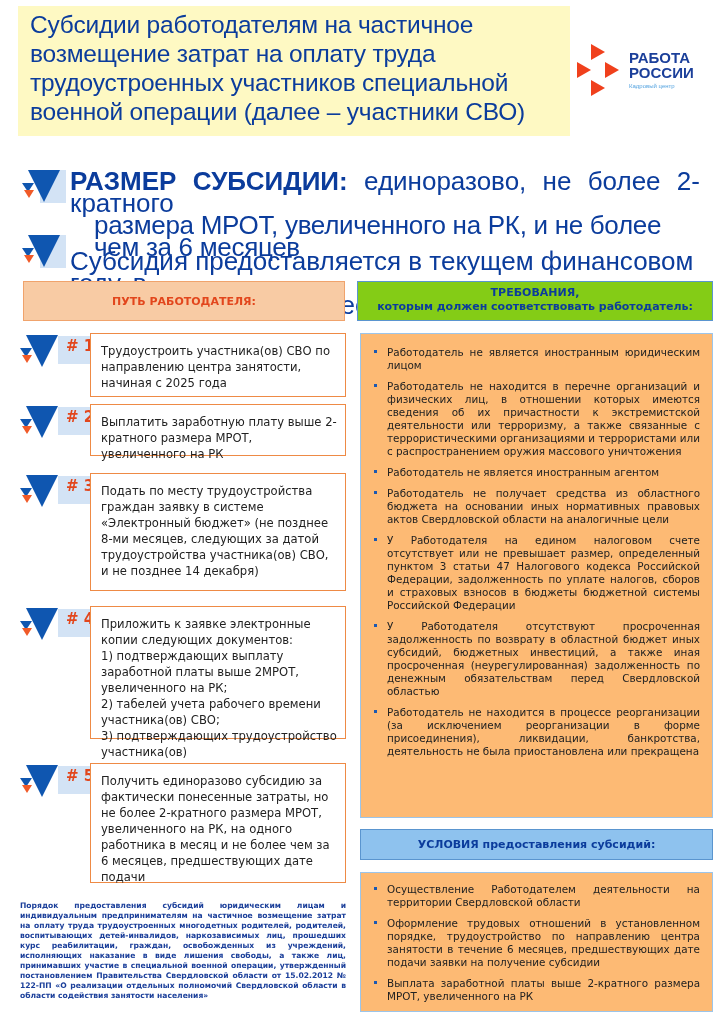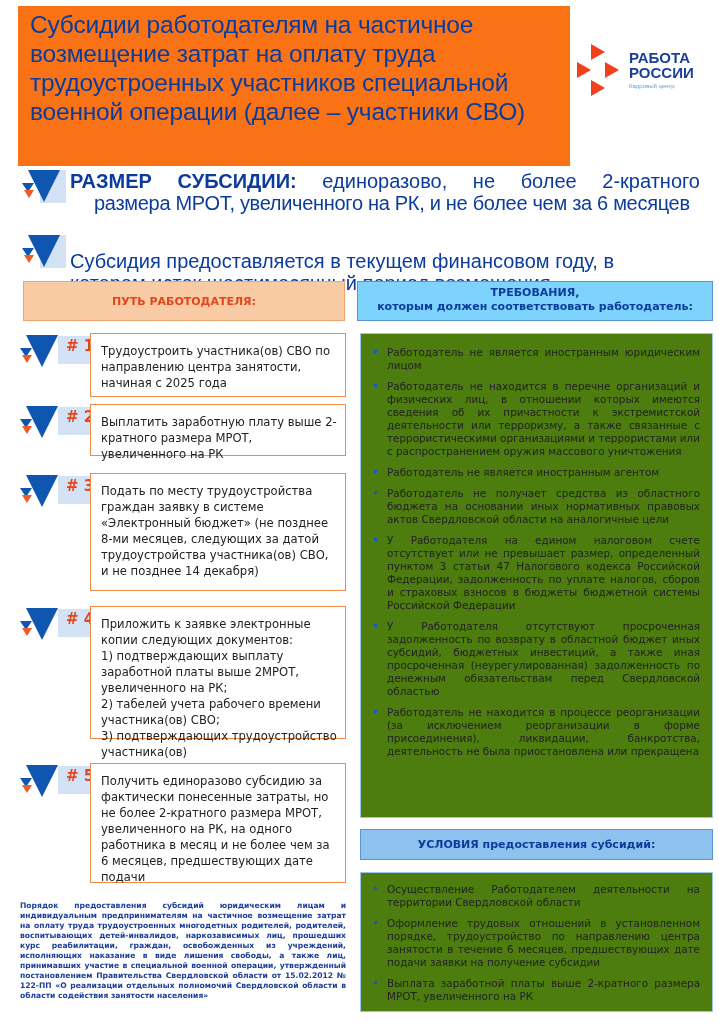--- a/index.html
+++ b/index.html
@@ -1,22 +1,22 @@
 <!DOCTYPE html>
 <html><head>
   <meta charset="utf-8">
   <style>
     * { box-sizing: border-box; margin: 0; padding: 0; }
     html, body { width: 719px; height: 1024px; background: #ffffff; overflow: hidden; }
     body { position: relative; font-family: "DejaVu Sans", "Liberation Sans", sans-serif; color: #1f1f1f; }
 
     
     .title-box {
-      position: absolute; left: 18px; top: 6px; width: 552px; height: 160px;
-      background: #f97316; padding: 4px 10px 16px 12px;
+      position: absolute; left: 18px; top: 6px; width: 552px; height: 130px;
+      background: #fef9c3; padding: 4px 10px 16px 12px;
     }
     .title-box h1 {
       font-family: "Liberation Sans", sans-serif;
       font-size: 24.5px; line-height: 29px; font-weight: normal; color: #0b3c9c;
       letter-spacing: -0.2px;
     }
     .logo { position: absolute; left: 575px; top: 40px; width: 140px; height: 60px; }
     .logo-text { position: absolute; left: 54px; top: 10px; font-family: "Liberation Sans", sans-serif; font-weight: bold; color: #1b3f9a; font-size: 15px; line-height: 15px; }
     .logo-sub { position: absolute; left: 54px; top: 43px; font-family: "Liberation Sans", sans-serif; color: #56a4e0; font-size: 6px; }
 
@@ -31,34 +31,34 @@
       position: absolute; left: 4px; top: 15px; width: 0; height: 0;
       border-left: 6px solid transparent; border-right: 6px solid transparent; border-top: 9px solid #0f56b0;
     }
     .tri-icon .small-orange {
       position: absolute; left: 6px; top: 22px; width: 0; height: 0;
       border-left: 5px solid transparent; border-right: 5px solid transparent; border-top: 8px solid #f05a28;
     }
 
     .info-line {
       position: absolute; left: 70px; width: 630px;
-      font-family: "Liberation Sans", sans-serif; font-size: 20px; line-height: 22px; color: #0b3c9c;
+      font-family: "Liberation Sans", sans-serif; font-size: 26px; line-height: 22px; color: #0b3c9c;
     }
     .info-line b { font-weight: bold; }
 
     
     .path-header {
       position: absolute; left: 23px; top: 281px; width: 322px; height: 40px;
       background: #f8cba4; border: 1px solid #f0a36c;
       display: flex; align-items: center; justify-content: center;
       font-size: 11px; font-weight: bold; color: #e2461c; font-family: "DejaVu Sans", sans-serif;
     }
     .req-header {
       position: absolute; left: 357px; top: 281px; width: 356px; height: 40px;
-      background: #7dd3fc; border: 1px solid #5a95cf;
+      background: #84cc16; border: 1px solid #5a95cf;
       text-align: center; padding-top: 4px;
       font-size: 11px; line-height: 14px; font-weight: bold; color: #0b3c9c; font-family: "DejaVu Sans", sans-serif;
     }
     .cond-header {
       position: absolute; left: 360px; top: 829px; width: 353px; height: 31px;
       background: #8ec2ee; border: 1px solid #5a95cf;
       display: flex; align-items: center; justify-content: center;
       font-size: 11px; font-weight: bold; color: #0b3c9c; font-family: "DejaVu Sans", sans-serif;
     }
 
@@ -71,21 +71,21 @@
     }
     .step .box {
       position: absolute; left: 72px; top: 0; width: 256px;
       border: 1px solid #ee8a45; background: #ffffff; padding: 9px 8px 6px 10px;
       font-size: 11.6px; line-height: 16px; color: #222; font-family: "DejaVu Sans", sans-serif;
     }
     .step .tri-icon { left: -2px; top: 0; }
 
     
     .list-box {
-      position: absolute; border: 1px solid #9cc5ea; background: #4d7c0f;
+      position: absolute; border: 1px solid #9cc5ea; background: #fdba74;
       font-family: "DejaVu Sans", sans-serif; font-size: 10.4px; line-height: 13px; color: #222;
     }
     .list-box ul { list-style: none; }
     .list-box li { position: relative; padding-left: 18px; text-align: justify; margin-bottom: 8px; }
     .list-box li:last-child { margin-bottom: 0; }
     .list-box li::before {
       content: ""; position: absolute; left: 5px; top: 4px; width: 3px; height: 3px; background: #1b58b0;
     }
 
     .footnote {

